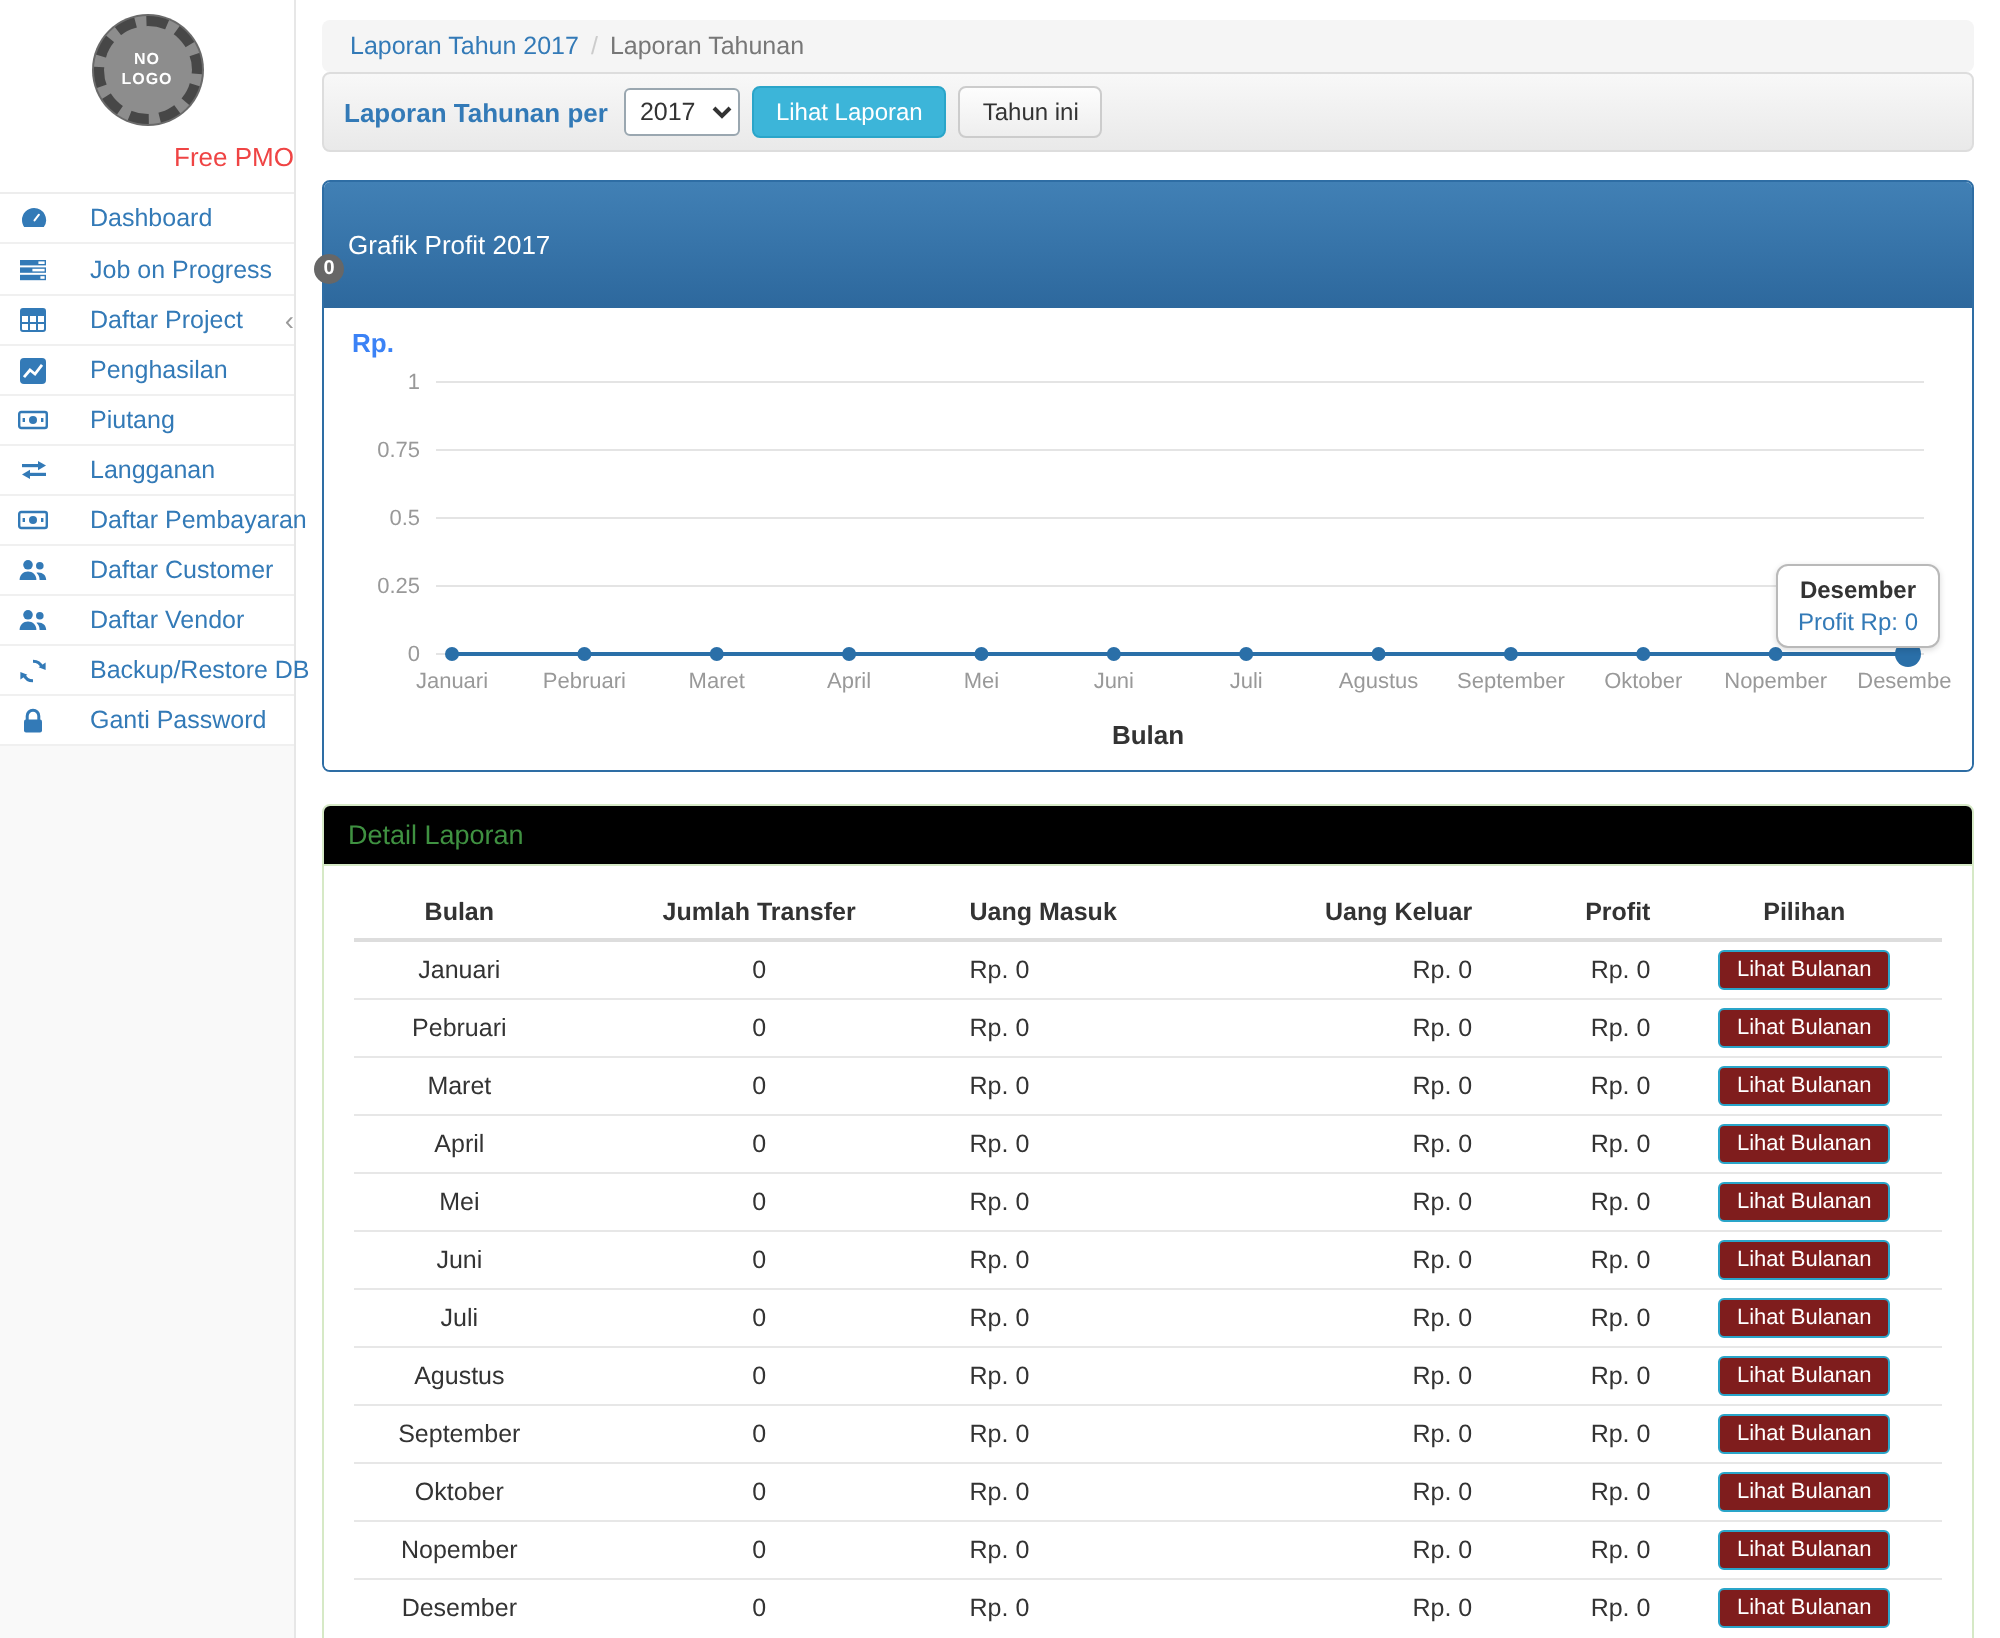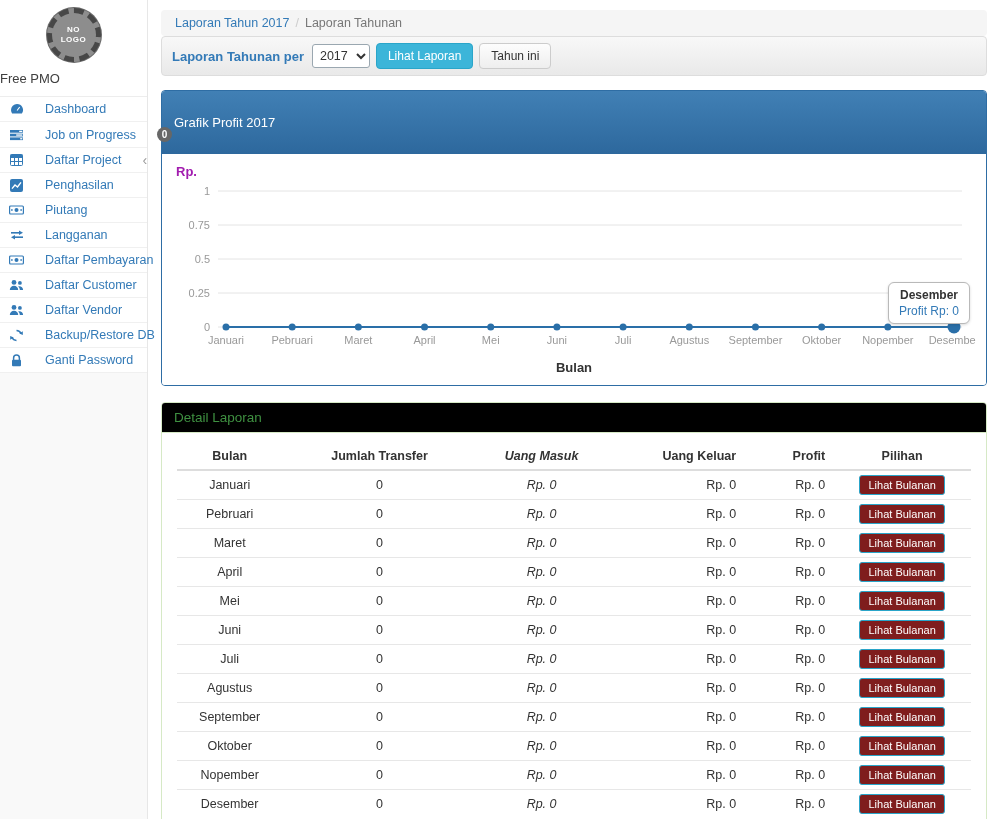--- a/index.html
+++ b/index.html
@@ -19,21 +19,21 @@
   .logo-wrap { text-align:center; padding:8px 0 0; }
   .logo-badge {
     width:54px; height:54px; margin:0 auto; border-radius:50%;
     background:#8d8d8d; border:5px dashed #474747; box-shadow:0 0 0 1px #6a6a6a;
     display:flex; align-items:center; justify-content:center;
   }
   .logo-badge span {
     color:#fff; font-size:8px; font-weight:bold; line-height:1.3;
     width:30px; text-align:center; letter-spacing:.5px;
   }
-  .brand { color:#404040; font-size:13px; text-align:left; padding:9px 0 10px; }
+  .brand { color:#ef4444; font-size:13px; text-align:right; padding:9px 0 10px; }
   .side-nav { border-top:1px solid #ededed; }
   .nav-item {
     display:flex; align-items:center; gap:21px;
     padding:5px 9px; border-bottom:1px solid #f0f0f0;
     background:#fff; color:#337ab7; font-size:12.5px; cursor:pointer;
   }
   .nav-item .icon { width:15px; display:inline-flex; justify-content:center; flex:none; }
   .nav-item .nav-label { flex:1; white-space:nowrap; }
   .badge {
     background:#676767; color:#fff; border-radius:50%;
@@ -70,21 +70,21 @@
   .btn-default { background:linear-gradient(#fdfdfd,#eee); border:1px solid #ccc; color:#333; }
 
   
   .panel { border-radius:4px; margin-bottom:16px; }
   .panel-primary { border:1px solid #2e6da4; }
   .panel-primary .panel-heading {
     background:linear-gradient(#4180b5,#2d689d); color:#fff;
     padding:24px 12px; font-size:13px; border-radius:3px 3px 0 0;
   }
   .chart-body { background:#fff; padding:8px 10px 10px; position:relative; border-radius:0 0 3px 3px; }
-  .rp-label { font-weight:bold; font-size:13px; color:#a21caf; margin:2px 0 2px 4px; }
+  .rp-label { font-weight:bold; font-size:13px; color:#3b82f6; margin:2px 0 2px 4px; }
   .bulan-label { text-align:center; font-weight:bold; font-size:13px; color:#333; margin-top:0px; }
   .chart-tooltip {
     position:absolute; right:16px; top:128px; background:#fff;
     border:1px solid #b9b9b9; border-radius:6px; padding:5px 10px; text-align:center;
     box-shadow:0 1px 3px rgba(0,0,0,.15); z-index:2;
   }
   .tt-month { font-weight:bold; font-size:12px; color:#333; }
   .tt-value { font-size:12px; color:#337ab7; margin-top:2px; }
   svg text.tick { font-size:11px; fill:#999; font-family:"Liberation Sans",sans-serif; }
   svg text.cat  { font-size:11px; fill:#999; font-family:"Liberation Sans",sans-serif; }
@@ -95,21 +95,21 @@
     background:#000000; color:#3f9141; padding:7px 12px; font-size:13.5px;
     border-radius:3px 3px 0 0; border-bottom:1px solid #d6e9c6;
   }
   .detail-body { background:#fff; padding:10px 15px 18px; border-radius:0 0 3px 3px; }
   table.report { width:100%; border-collapse:collapse; font-size:12.5px; }
   table.report th { font-weight:bold; color:#333; border-bottom:2px solid #ddd; padding:6px 8px; }
   table.report td { border-top:1px solid #e7e7e7; padding:4px 8px; color:#333; vertical-align:middle; }
   table.report tr:first-child td { border-top:none; }
   .c-bulan  { width:13%; text-align:center; }
   .c-jumlah { width:24%; text-align:center; }
-  .c-masuk  { width:16%; text-align:center;font-style:italic; }
+  .c-masuk  { width:16%; text-align:left; }
   .c-keluar { width:17%; text-align:right; }
   .c-profit { width:11%; text-align:right; }
   .c-pilihan{ width:17%; text-align:center; }
   .btn-xs-info {
     background:#7f1d1d; border:1px solid #2aa5c9; color:#fff; border-radius:3px;
     font-size:11px; padding:3px 8px; cursor:pointer; font-family:"Liberation Sans",sans-serif;
   }
   tr.total-row td { font-weight:bold; }
 </style>
 </head>

